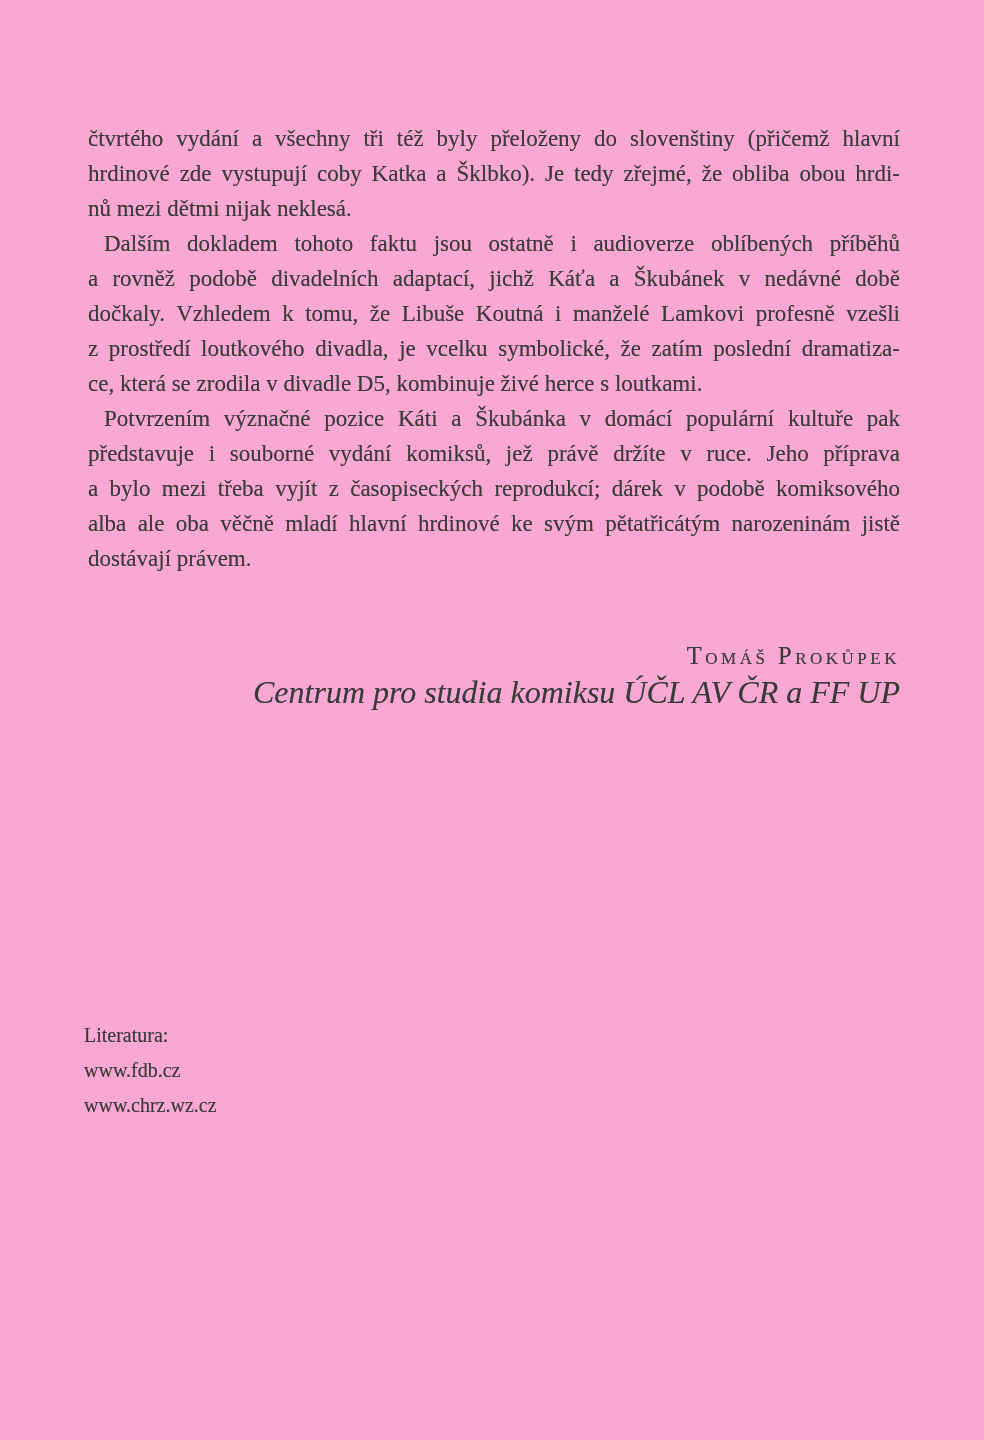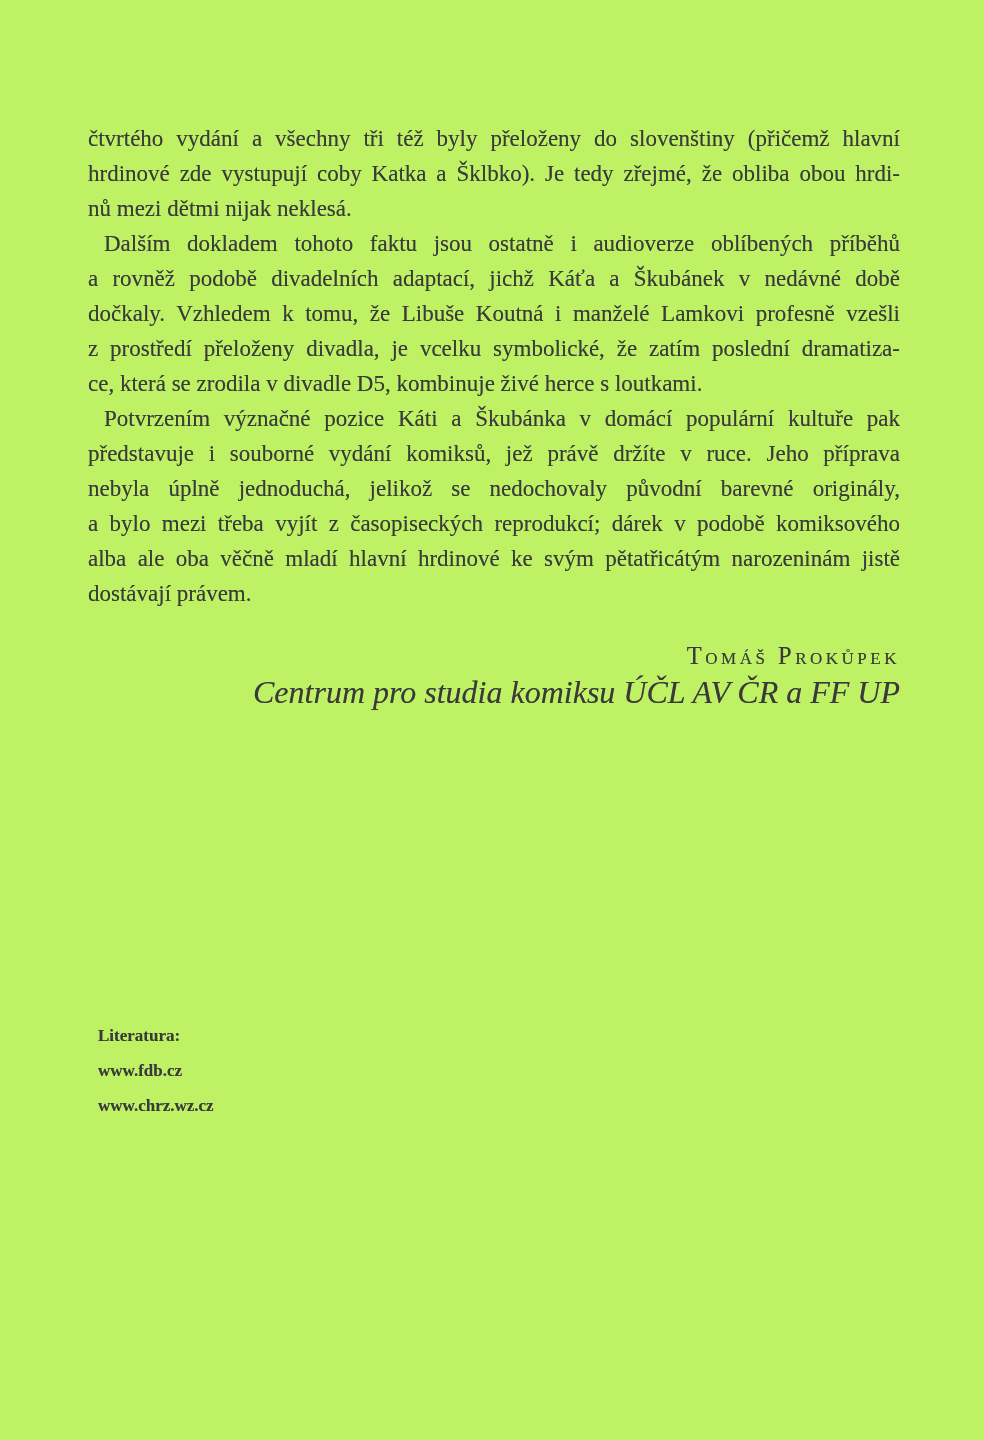--- a/index.html
+++ b/index.html
@@ -1,20 +1,20 @@
 <!DOCTYPE html>
 <html lang="cs"><head>
 <meta charset="utf-8">
 <style>
   html, body { margin: 0; padding: 0; }
   .page {
     position: relative;
     width: 984px;
     height: 1440px;
-    background: #bef264;
+    background: #f9a8d4;
     overflow: hidden;
     color: #3a3a3a;
     font-family: "Liberation Serif", serif;
     text-shadow: 0 0 0.6px rgba(70,70,70,0.55);
   }
   .body-text {
     position: absolute;
     top: 121px;
     left: 88px;
     width: 812px;
@@ -44,25 +44,24 @@
   }
   .sig-affiliation {
     font-style: italic;
     font-size: 32px;
     line-height: 37px;
   }
 
   .literature {
     position: absolute;
     top: 1018px;
-    left: 98px;
+    left: 84px;
     width: 812px;
-    font-size: 17px;
+    font-size: 20px;
     line-height: 35px;
-    font-weight: bold;
   }
 </style>
 </head>
 <body>
 
 <div class="page">
 
   <main class="body-text">
 
     <div class="para">
@@ -75,32 +74,31 @@
       </div>
 
     <div class="para indent">
 
         <div class="jline">Dalším dokladem tohoto faktu jsou ostatně i audioverze oblíbených příběhů</div>
 
         <div class="jline">a rovněž podobě divadelních adaptací, jichž Káťa a Škubánek v nedávné době</div>
 
         <div class="jline">dočkaly. Vzhledem k tomu, že Libuše Koutná i manželé Lamkovi profesně vzešli</div>
 
-        <div class="jline">z prostředí přeloženy divadla, je vcelku symbolické, že zatím poslední dramatiza-</div>
+        <div class="jline">z prostředí loutkového divadla, je vcelku symbolické, že zatím poslední dramatiza-</div>
 
         <div class="jline">ce, která se zrodila v divadle D5, kombinuje živé herce s loutkami.</div>
       </div>
 
     <div class="para indent">
 
         <div class="jline">Potvrzením význačné pozice Káti a Škubánka v domácí populární kultuře pak</div>
 
         <div class="jline">představuje i souborné vydání komiksů, jež právě držíte v ruce. Jeho příprava</div>
 
-        <div class="jline">nebyla úplně jednoduchá, jelikož se nedochovaly původní barevné originály,</div>
 
         <div class="jline">a bylo mezi třeba vyjít z časopiseckých reprodukcí; dárek v podobě komiksového</div>
 
         <div class="jline">alba ale oba věčně mladí hlavní hrdinové ke svým pětatřicátým narozeninám jistě</div>
 
         <div class="jline">dostávají právem.</div>
       </div>
 
   </main>
 

